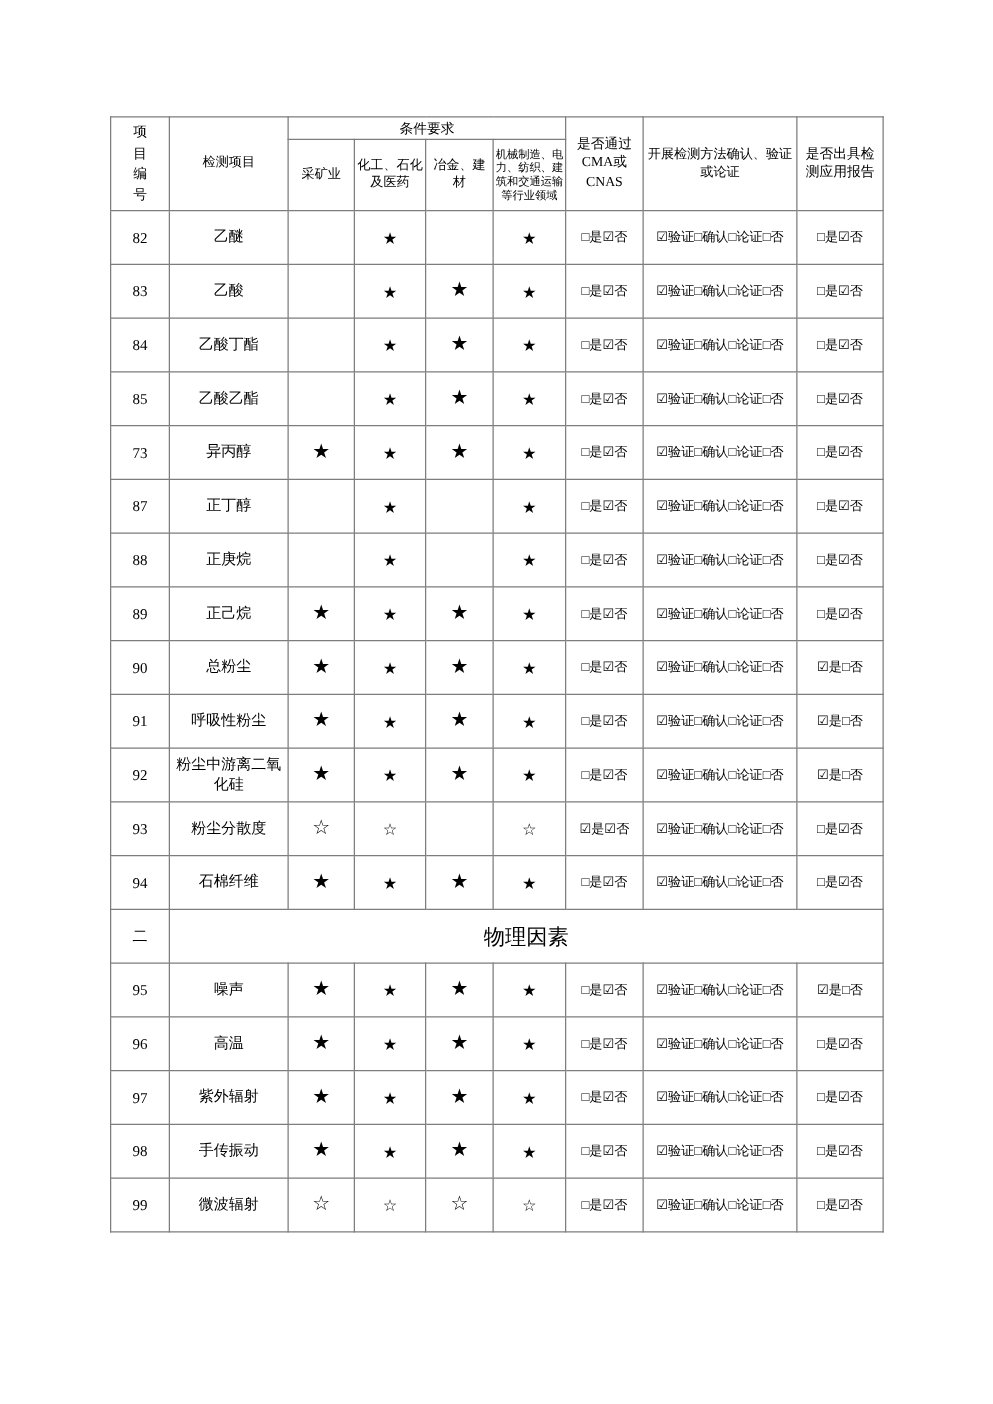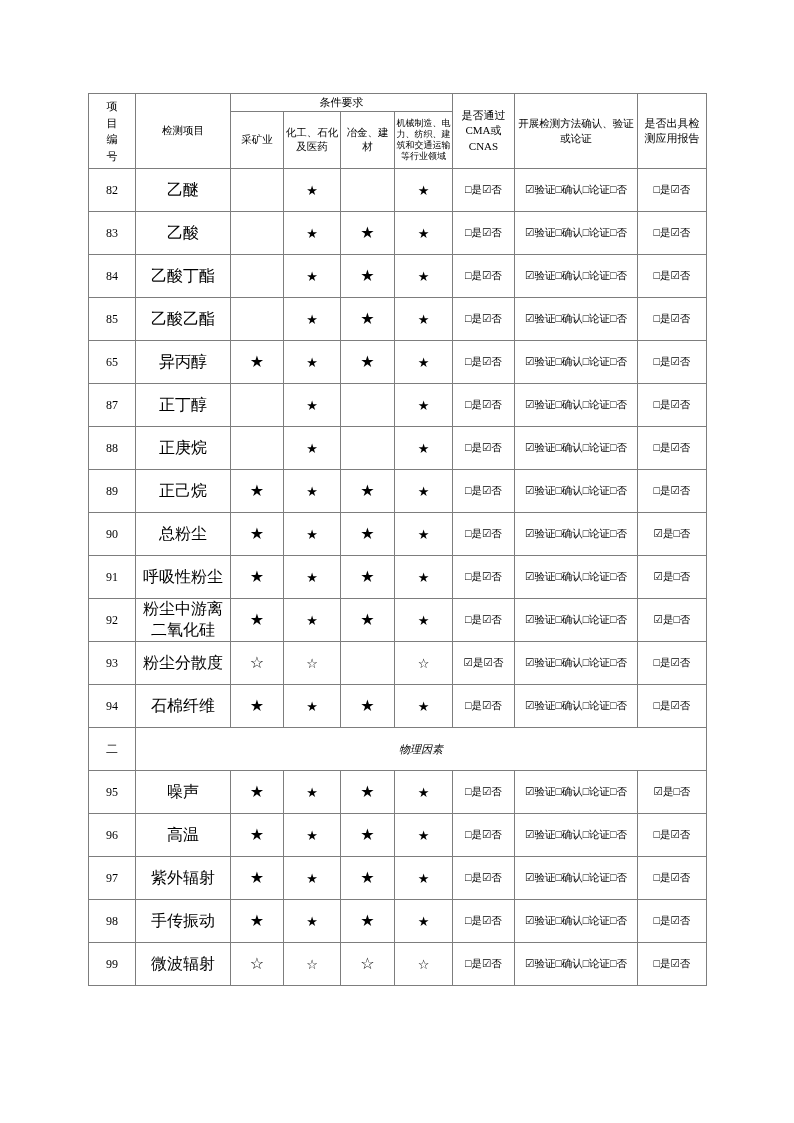--- a/index.html
+++ b/index.html
@@ -33,26 +33,26 @@
   .h-industry4{font-size:9px;line-height:1.25;}
   .h-cma{font-size:11px;line-height:1.4;}
   .vert{
     width:12px;margin:0 auto;
     font-size:11px;line-height:1.5;
     word-break:break-all;white-space:normal;font-family:Liberation Serif, serif;
   }
   .inner-58{width:58px;margin:0 auto;font-size:11px;line-height:1.35;}
   .inner-118{width:118px;margin:12px auto;font-size:10.5px;line-height:1.45;}
   td.num{font-size:12px;}
-  td.item{font-size:16px;line-height:1.3;padding:0 3px;}
+  td.item{font-size:12px;line-height:1.3;padding:0 3px;}
   td.star{font-size:15px;line-height:1;}
   td.star.alt-big{font-size:16px;}
   td.star.alt-small{font-size:13px;}
   td.check{font-size:10.5px;white-space:nowrap;letter-spacing:0;}
-  td.section-title{font-size:11px;font-style:italic;}
+  td.section-title{font-size:17px;}
 </style>
 </head>
 <body>
 
 <div class="page">
   <table class="doc-table">
     <colgroup>
       <col style="width:47px">
       <col style="width:95px">
       <col style="width:53px">
@@ -124,21 +124,21 @@
           <td class="item">乙酸乙酯</td>
           <td class="star alt-big"></td>
           <td class="star alt-small">★</td>
           <td class="star alt-big">★</td>
           <td class="star alt-small">★</td>
           <td class="check">□是☑否</td>
           <td class="check">☑验证□确认□论证□否</td>
           <td class="check">□是☑否</td>
         </tr>
         <tr>
-          <td class="num">65</td>
+          <td class="num">73</td>
           <td class="item">异丙醇</td>
           <td class="star alt-big">★</td>
           <td class="star alt-small">★</td>
           <td class="star alt-big">★</td>
           <td class="star alt-small">★</td>
           <td class="check">□是☑否</td>
           <td class="check">☑验证□确认□论证□否</td>
           <td class="check">□是☑否</td>
         </tr>
         <tr>

